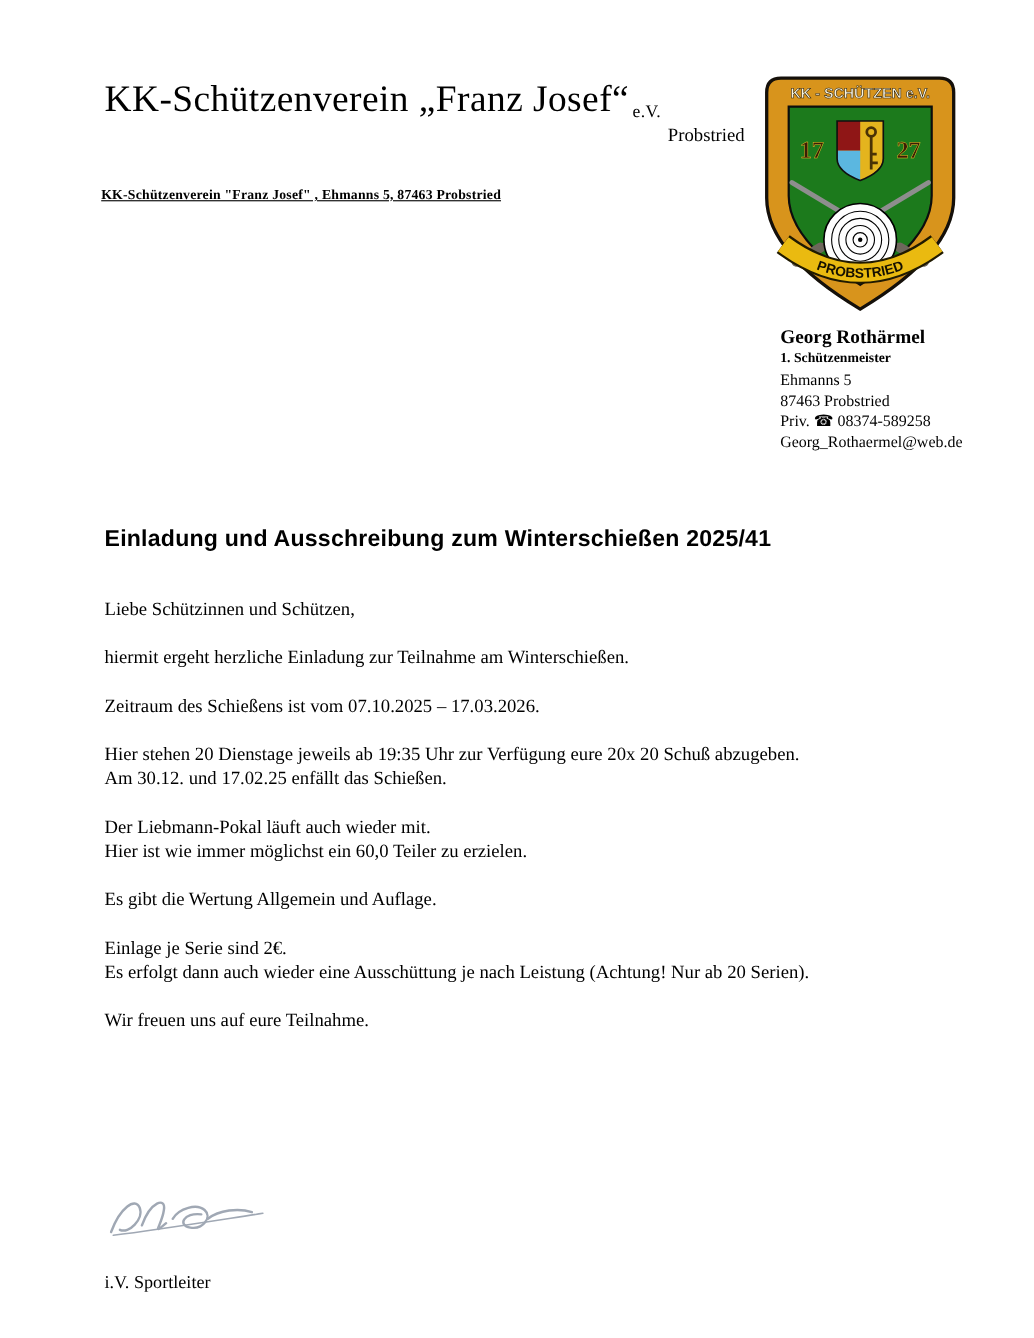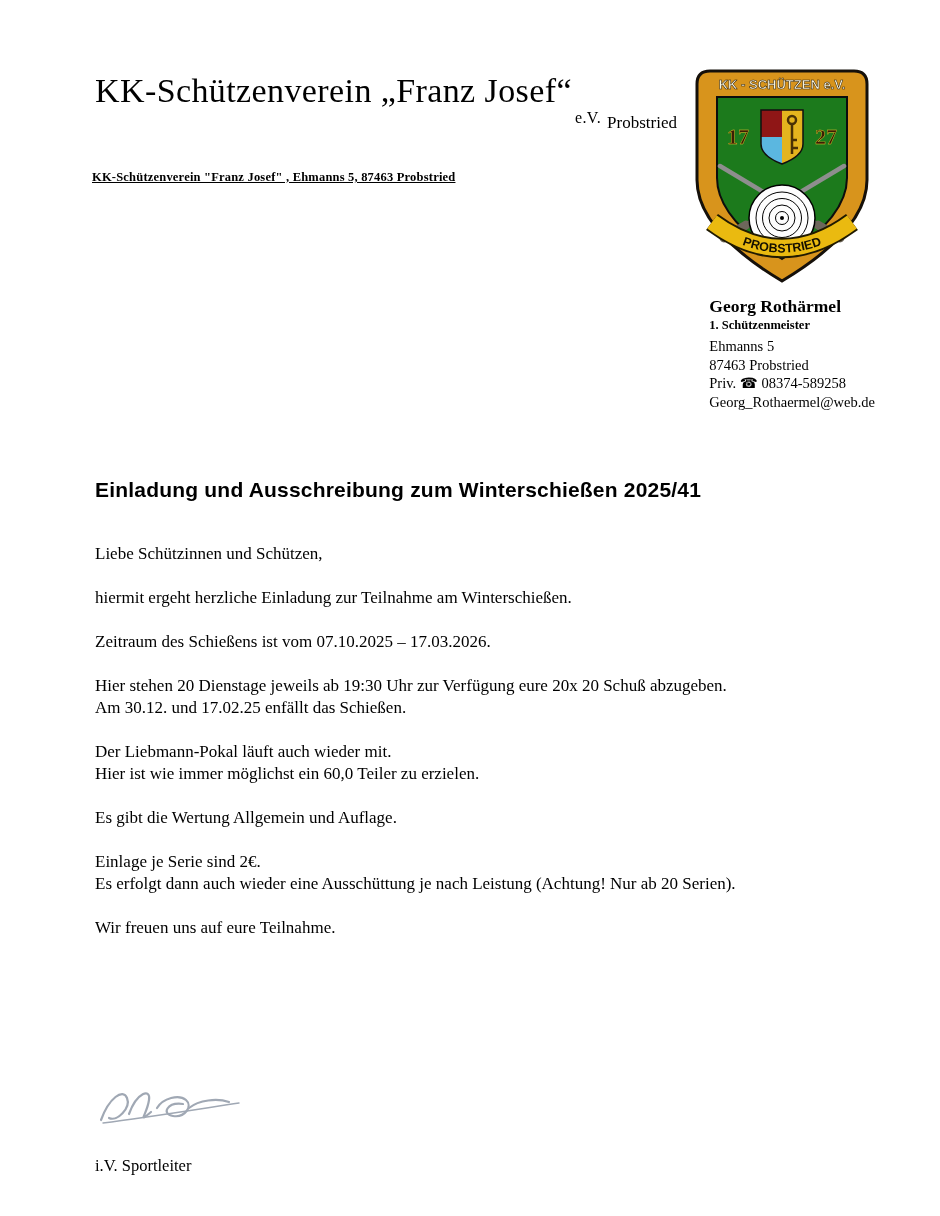--- a/index.html
+++ b/index.html
@@ -7,21 +7,21 @@
   html,body { background:#ffffff; }
   .page {
     position:relative; width:940px; height:1216px; margin:0 auto;
     background:#ffffff; color:#000;
     font-family:"Liberation Serif", serif; overflow:hidden;
   }
 
   
   .title-block { position:absolute; left:95px; top:72px; width:582px; }
   .club-title { font-size:34px; white-space:nowrap; letter-spacing:.4px; }
-  .club-title .ev { font-size:16px; position:relative; top:21px; margin-left:3px; }
+  .club-title .ev { font-size:16px; position:relative; top:5px; margin-left:3px; }
   .club-sub { text-align:right; font-size:17px; margin-top:3px; }
 
   .sender-line {
     position:absolute; left:92px; top:170px;
     font-size:12.5px; font-weight:bold; text-decoration:underline; letter-spacing:.2px;
   }
 
   .crest { position:absolute; left:694px; top:68px; width:176px; height:218px; }
 
   .contact {
@@ -130,21 +130,21 @@
     <p>
       <span class="line">Liebe Schützinnen und Schützen,</span>
     </p>
     <p>
       <span class="line">hiermit ergeht herzliche Einladung zur Teilnahme am Winterschießen.</span>
     </p>
     <p>
       <span class="line">Zeitraum des Schießens ist vom 07.10.2025 – 17.03.2026.</span>
     </p>
     <p>
-      <span class="line">Hier stehen 20 Dienstage jeweils ab 19:30 Uhr zur Verfügung eure 20x 20 Schuß abzugeben.</span>
+      <span class="line">Hier stehen 20 Dienstage jeweils ab 19:35 Uhr zur Verfügung eure 20x 20 Schuß abzugeben.</span>
       <span class="line">Am 30.12. und 17.02.25 enfällt das Schießen.</span>
     </p>
     <p>
       <span class="line">Der Liebmann-Pokal läuft auch wieder mit.</span>
       <span class="line">Hier ist wie immer möglichst ein 60,0 Teiler zu erzielen.</span>
     </p>
     <p>
       <span class="line">Es gibt die Wertung Allgemein und Auflage.</span>
     </p>
     <p>

